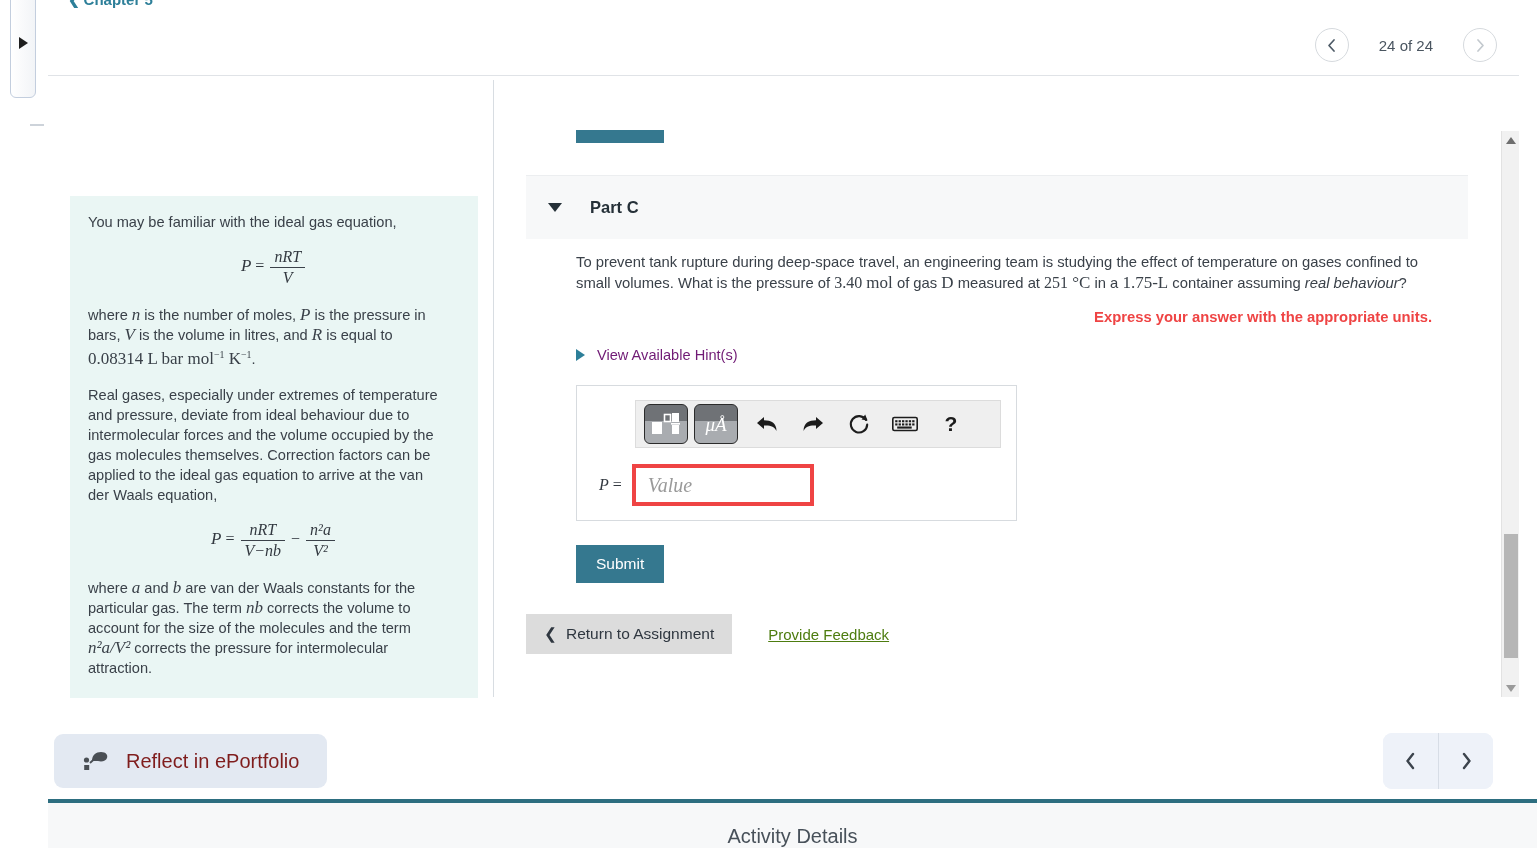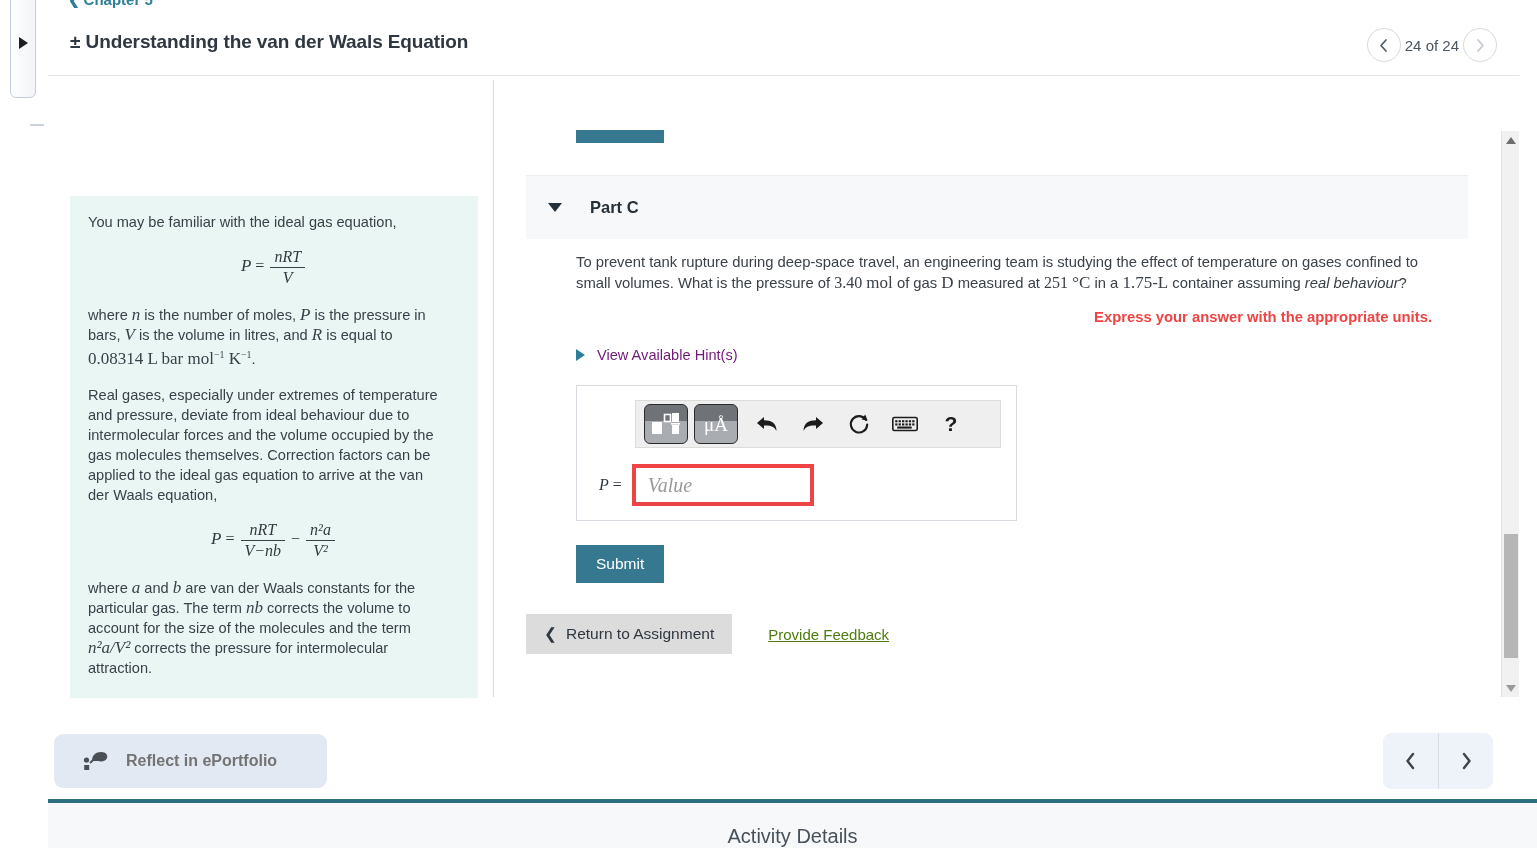--- a/index.html
+++ b/index.html
@@ -50,21 +50,21 @@
   #breadcrumb .chev{
     font-size:15px; font-weight:bold; line-height:1;
   }
   #page-title{
     position:absolute; left:22px; top:31px;
     font-size:19px; font-weight:bold; color:#2f3740;
     letter-spacing:-0.1px; white-space:nowrap;
   }
   #pager-top{
     position:absolute; right:22px; top:28px;
-    display:flex; align-items:center; gap:4px;
+    display:flex; align-items:center; gap:30px;
   }
   .round-btn{
     width:34px;height:34px;border-radius:50%;
     border:1px solid #d6dade; background:#fff;
     display:flex;align-items:center;justify-content:center;
     cursor:pointer;
   }
   .round-btn.prev{ color:#4e5b67; }
   .round-btn.next{ color:#c3c9ce; }
   .round-btn svg{ display:block; }
@@ -151,21 +151,21 @@
   }
   #answer-toolbar{
     background:#efefef; border:1px solid #dcdcdc;
     height:48px; margin:4px 4px 0 46px; width:366px;
     display:flex; align-items:center; gap:0px; padding-left:8px;
   }
   .tb-sq{
     width:44px;height:40px;border-radius:6px;border:1px solid #2b2b2b;
     background:linear-gradient(#6f7276 0%, #6f7276 42%, #a9acb0 42%, #a9acb0 100%);
     display:flex;align-items:center;justify-content:center;
-    margin-right:6px; cursor:pointer; position:relative;
+    margin-right:6px; cursor:pointer; position:relative;font-style:italic;
   }
   .tb-icon{
     width:34px;height:34px;display:flex;align-items:center;justify-content:center;
     cursor:pointer; color:#1c1c1c; margin:0 6px;
   }
   .tb-icon.help{ font-size:21px; font-weight:bold; color:#1c1c1c; }
   .mua{ color:#fff; font-family:"Liberation Serif", serif; font-size:19px; line-height:1; }
 
   #input-row{ display:flex; align-items:center; gap:0; margin-top:16px; padding-left:10px;}
   #p-eq{ font-family:"Liberation Serif", serif; font-size:16px; margin-right:10px; }
@@ -219,21 +219,21 @@
   }
 
   
   #eportfolio-btn{
     position:absolute; left:54px; top:734px;
     width:273px; height:54px; border-radius:9px;
     background:#e3e9f2; border:none; cursor:pointer;
     display:flex; align-items:center; gap:16px; padding-left:28px;
     font-family:"Liberation Sans", sans-serif;
   }
-  #eportfolio-label{ font-size:16px; font-weight:bold; color:#737373; }
+  #eportfolio-label{ font-size:20px; font-weight:normal; color:#7f1d1d; }
 
   
   #pager-bottom{
     position:absolute; right:44px; top:733px;
     display:flex; background:#eef2f9; border-radius:9px; overflow:hidden;
   }
   .pg-btn{
     width:55px;height:56px;background:#eef2f9;border:none;cursor:pointer;
     display:flex;align-items:center;justify-content:center;color:#3c444d;
   }
@@ -261,21 +261,20 @@
     <span class="tri-right"></span>
   </div>
   <div id="rail-handle"></div>
 </div>
 
 <div id="header">
   <div id="breadcrumb">
     <span class="chev">❮</span>
     <span>Chapter 5</span>
   </div>
-  <div id="page-title">± Understanding the van der Waals Equation</div>
   <div id="pager-top">
     <div class="round-btn prev">
       <svg width="11" height="15" viewBox="0 0 11 15">
         <polyline points="8,2 3,7.5 8,13" fill="none" stroke="currentColor" stroke-width="1.7" stroke-linecap="round" stroke-linejoin="round"></polyline>
       </svg>
     </div>
     <div id="pager-count">24 of 24</div>
     <div class="round-btn next">
       <svg width="11" height="15" viewBox="0 0 11 15">
         <polyline points="3,2 8,7.5 3,13" fill="none" stroke="currentColor" stroke-width="1.7" stroke-linecap="round" stroke-linejoin="round"></polyline>

